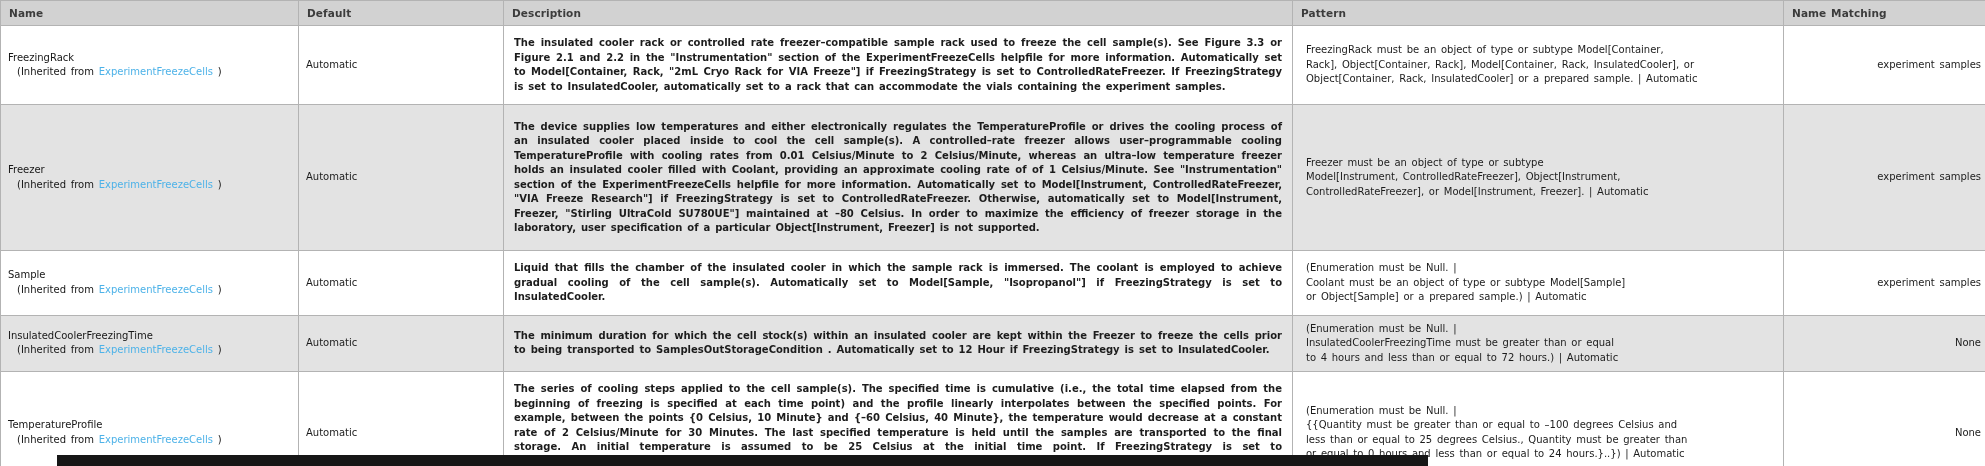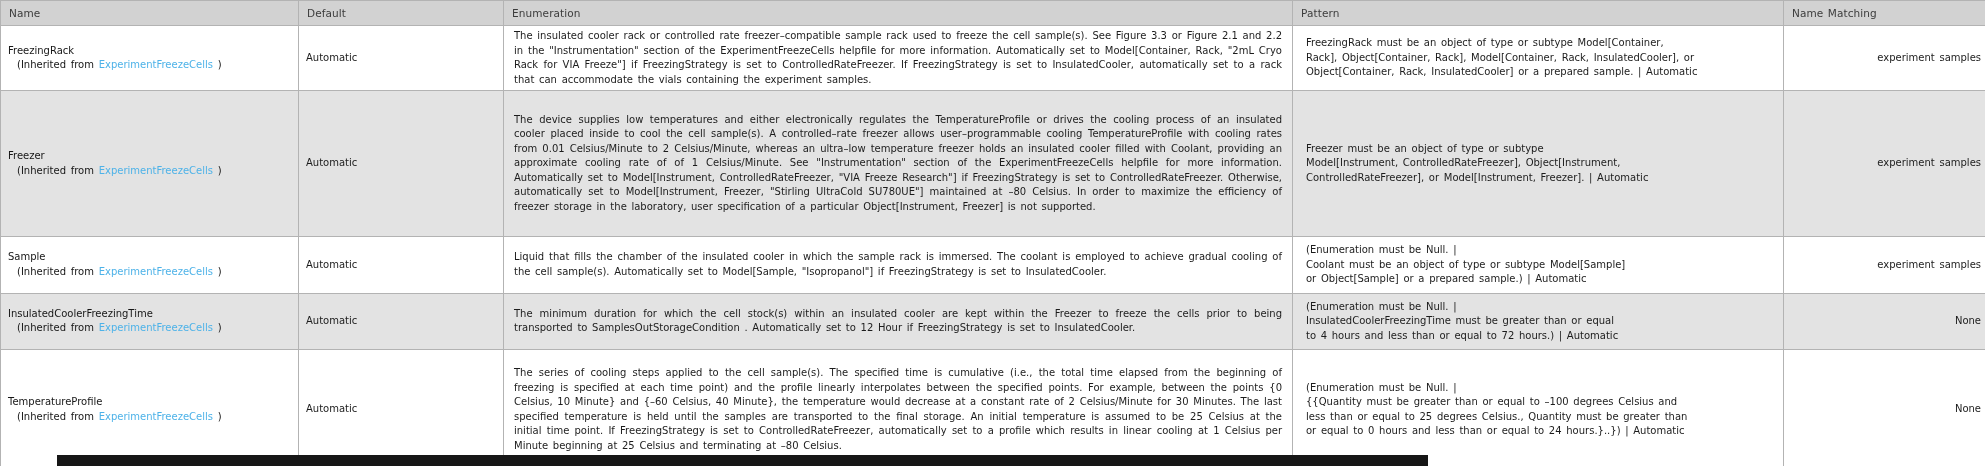--- a/index.html
+++ b/index.html
@@ -25,21 +25,21 @@
   th,td{
     border:1px solid var(--border,#b3b3b3);
     vertical-align:middle;
     overflow:hidden;
   }
   thead tr{height:25px;}
   thead th{
     background:var(--header-bg,#d2d2d2);
     color:#3c3c3c;
     font-size:10.5px;
-    font-weight:normal;
+    font-weight:bold;
     text-align:left;
     padding:0 4px 0 8px;
     word-spacing:1px;
     letter-spacing:.1px;
   }
   tbody td{
     font-size:10px;
     color:#1c1c1c;
     line-height:14.5px;
     word-spacing:1.5px;
@@ -49,21 +49,21 @@
   tbody tr:nth-child(2){height:146px;}
   tbody tr:nth-child(3){height:55px;}
   tbody tr:nth-child(4){height:56px;}
   tbody tr:nth-child(5){height:120px;}
 
   td.col-name{padding:4px 6px 4px 7px;margin-top:44px;}
   .nm{color:#161616;}
   .inh{padding-left:9px;color:#161616;}
   .link{color:var(--link,#4db2e8);text-decoration:none;cursor:pointer;}
   td.col-default{padding:0 4px 0 7px;}
-  td.col-desc{padding:3px 10px;text-align:justify;}
+  td.col-desc{padding:10px 10px;text-align:justify;font-weight:bold;}
   td.col-pattern{padding:6px 4px 6px 13px;white-space:pre-line;}
   td.col-index{padding:0 4px 0 9px;text-align:right;}
 
   .hscroll-thumb{
     position:absolute;
     left:57px;bottom:0;
     width:1371px;height:11px;
     background:var(--scrollbar,#161616);
   }
 </style>
@@ -77,21 +77,21 @@
       <col class="c-name">
         <col class="c-default">
         <col class="c-desc">
         <col class="c-pattern">
         <col class="c-index">
     </colgroup>
     <thead>
       <tr>
         <th>Name</th>
         <th>Default</th>
-        <th>Enumeration</th>
+        <th>Description</th>
         <th>Pattern</th>
         <th>Name Matching</th>
       </tr>
     </thead>
     <tbody id="table-body">
         <tr class="data-row">
       <td class="col-name">
         <div class="nm">FreezingRack</div>
         <div class="inh"><span>(Inherited from</span> <a class="link">ExperimentFreezeCells</a> <span>)</span></div>
       </td>

